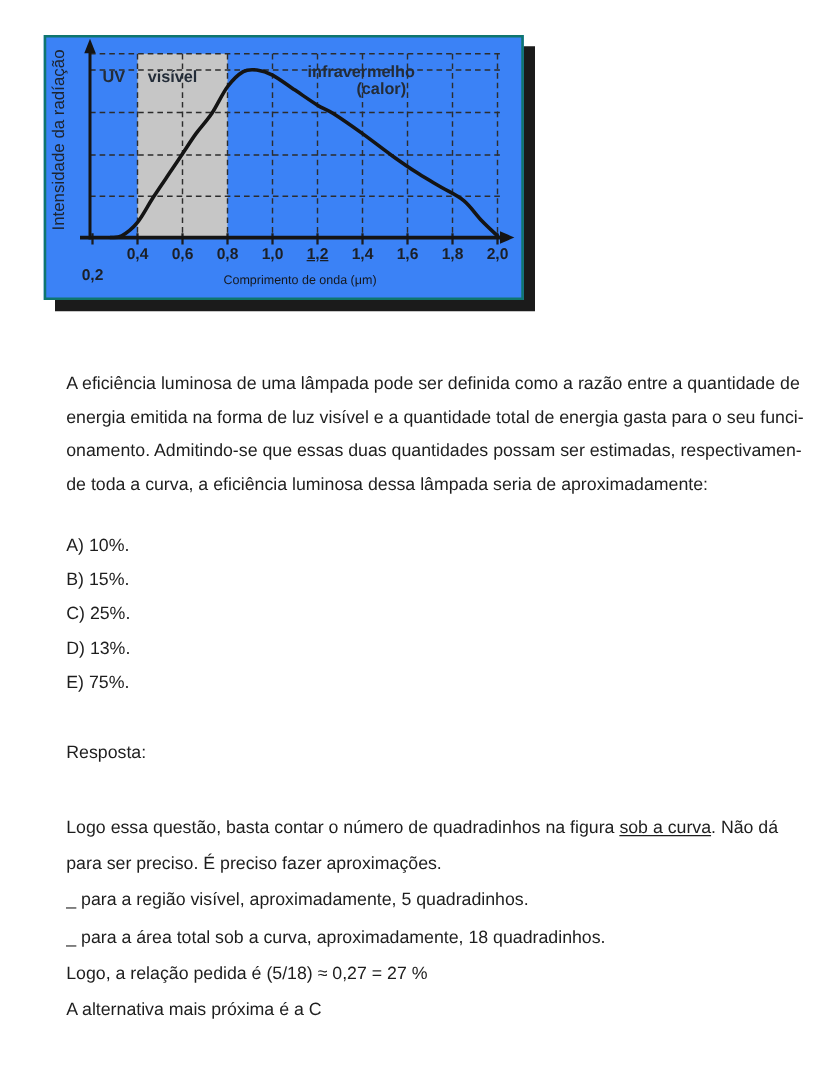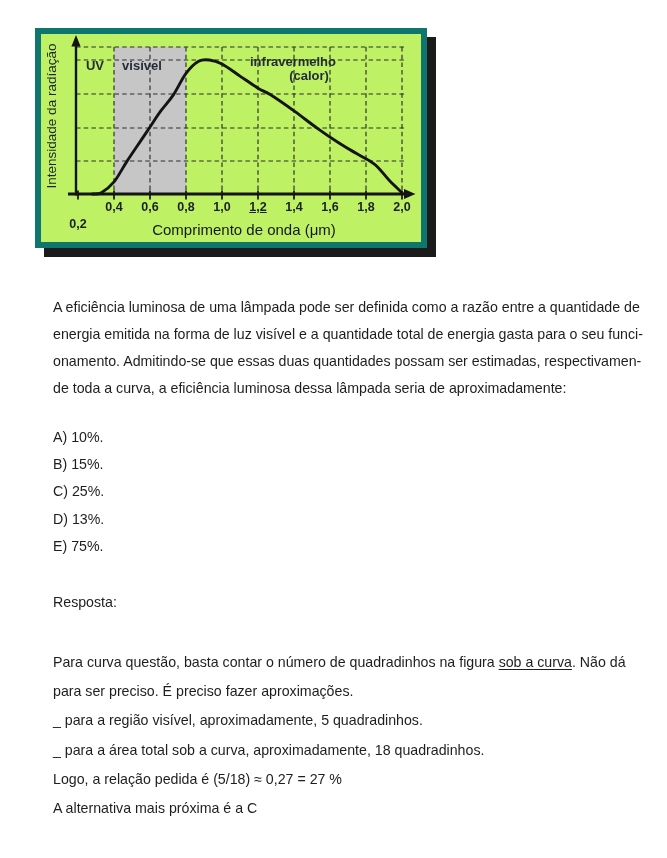--- a/index.html
+++ b/index.html
@@ -3,31 +3,31 @@
 <meta charset="utf-8">
 <style>
   html,body{margin:0;padding:0;}
   body{
     width:667px;height:858px;background:#ffffff;position:relative;overflow:hidden;
     font-family:"Liberation Sans","DejaVu Sans",sans-serif;color:#1e1e1e;
   }
   
   .figure{
     position:absolute;left:35px;top:28px;width:380px;height:208px;
-    background:#bef264;border:6px solid #0f766e;
+    background:#3b82f6;border:2px solid #0f766e;
     box-shadow:9px 9px 0 0 #1b1b1b;
   }
   .figure svg{position:absolute;left:0;top:0;width:380px;height:208px;display:block;}
   .grid{stroke:#2c2c2c;stroke-width:1.15;stroke-dasharray:4.5 3.2;fill:none;}
   .lbl{position:absolute;transform:translate(-50%,-50%);font-weight:bold;font-size:13px;color:#232c38;white-space:nowrap;}
   .lbl-uv{left:54px;top:31px;}
   .lbl-vis{left:101px;top:31px;}
   .lbl-ir{left:252px;top:27px;}
   .lbl-ir2{left:268px;top:41px;}
-  .xlabel{position:absolute;left:203px;top:195px;transform:translate(-50%,-50%);font-size:15px;color:#15181d;white-space:nowrap;}
+  .xlabel{position:absolute;left:203px;top:195px;transform:translate(-50%,-50%);font-size:10px;color:#15181d;white-space:nowrap;}
   .ylabel{position:absolute;left:10px;top:82px;transform:translate(-50%,-50%) rotate(-90deg);font-size:13.5px;color:#1d242e;white-space:nowrap;}
   .xticks span{position:absolute;top:166px;transform:translateX(-50%);font-weight:bold;font-size:12.5px;color:#1b1f26;}
   
   .tblock{position:absolute;left:13px;white-space:nowrap;font-size:14.2px;margin-left:40px;}
   .qblock{top:294px;line-height:27px;}
   .oblock{top:424px;line-height:27.2px;}
   .rheading{top:591px;line-height:22px;}
   .ablock{top:648px;line-height:29.2px;}
   .u{text-decoration:underline;text-underline-offset:2px;}
 </style>
@@ -98,19 +98,19 @@
   <div>A) 10%.</div>
   <div>B) 15%.</div>
   <div>C) 25%.</div>
   <div>D) 13%.</div>
   <div>E) 75%.</div>
 </div>
 
 <div class="tblock rheading">Resposta:</div>
 
 <div class="tblock ablock">
-  <div><span>Para curva questão, basta contar o número de quadradinhos na figura </span><span class="u">sob a curva</span><span>. Não dá</span></div>
+  <div><span>Logo essa questão, basta contar o número de quadradinhos na figura </span><span class="u">sob a curva</span><span>. Não dá</span></div>
   <div>para ser preciso. É preciso fazer aproximações.</div>
   <div>_ para a região visível, aproximadamente, 5 quadradinhos.</div>
   <div>_ para a área total sob a curva, aproximadamente, 18 quadradinhos.</div>
   <div>Logo, a relação pedida é (5/18) ≈ 0,27 = 27 %</div>
   <div>A alternativa mais próxima é a C</div>
 </div>
 
 </body></html>

